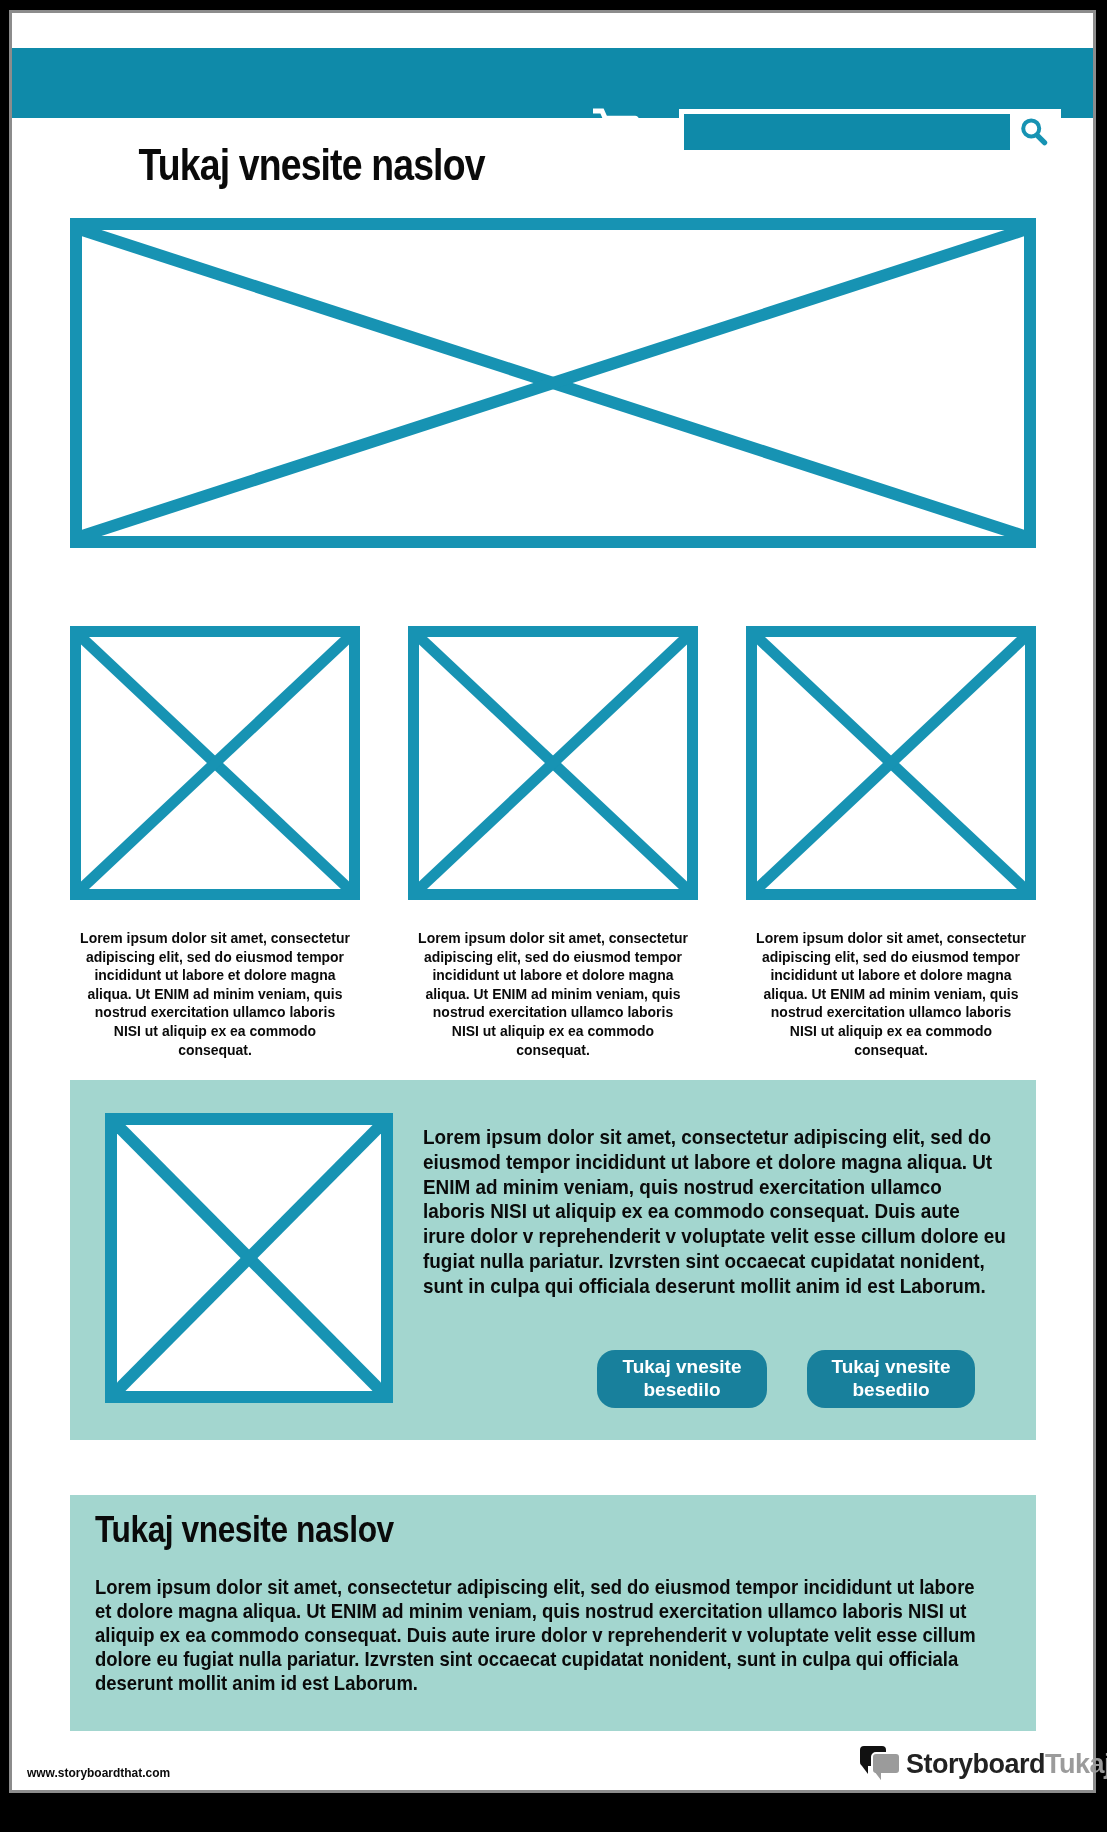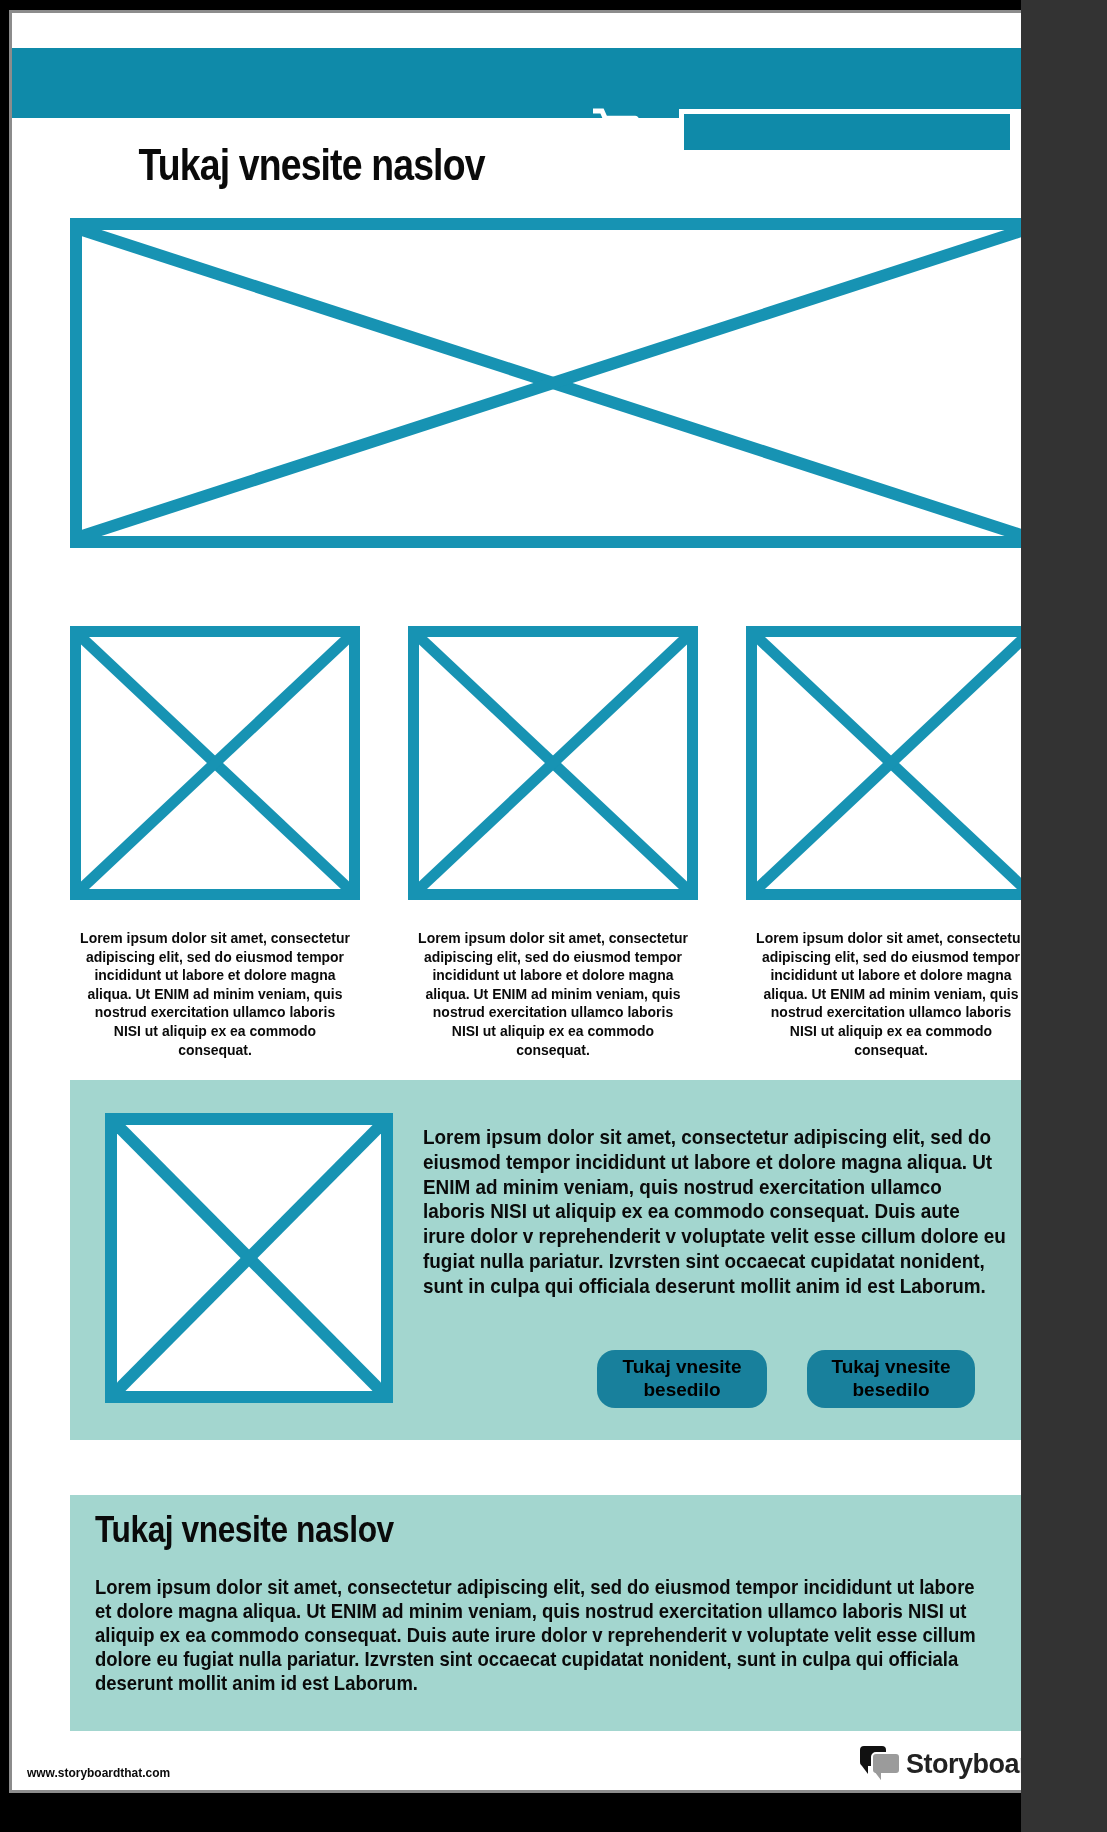--- a/index.html
+++ b/index.html
@@ -1,18 +1,18 @@
 <!DOCTYPE html>
 <html><head>
 <meta charset="utf-8">
 <style>
   * { margin:0; padding:0; box-sizing:border-box; }
   body { background:#333; font-family:"Liberation Sans", sans-serif; }
   .page {
-    position:relative; width:1021px; height:1832px;
+    position:relative; width:1107px; height:1832px;
     background:#000; overflow:hidden;
     font-family:"Liberation Sans", sans-serif;
   }
   .panel {
     position:absolute; left:9px; top:10px; width:1087px; height:1783px;
     background:#fff; border:3px solid #8C8C8C;
   }
   
   .navbar {
     position:absolute; left:12px; top:48px; width:1081px; height:70px;
@@ -58,21 +58,21 @@
   .section { position:absolute; left:70px; width:966px; background:#A3D6CF; }
   .promo { top:1080px; height:360px; }
   .promo-img { left:105px; top:1113px; width:288px; height:290px; }
   .promo-text {
     position:absolute; left:353px; top:45px; width:648px;
     font-size:21px; font-weight:700; line-height:1.18; color:#0a0a0a;
     transform:scaleX(0.9); transform-origin:top left;
   }
   .btn {
     position:absolute; top:270px; height:58px; border:none; cursor:pointer;
-    background:#18809C; color:#000000; border-radius:18px;
+    background:#18809C; color:#ffffff; border-radius:18px;
     font-family:"Liberation Sans", sans-serif;
     font-size:19px; font-weight:700; line-height:1.2; text-align:center;
     display:flex; align-items:center; justify-content:center; padding:0 10px;
   }
   .btn1 { left:527px; width:170px; }
   .btn2 { left:737px; width:168px; }
   
   .about { top:1495px; height:236px; }
   .about-title {
     position:absolute; left:25px; top:14px;

